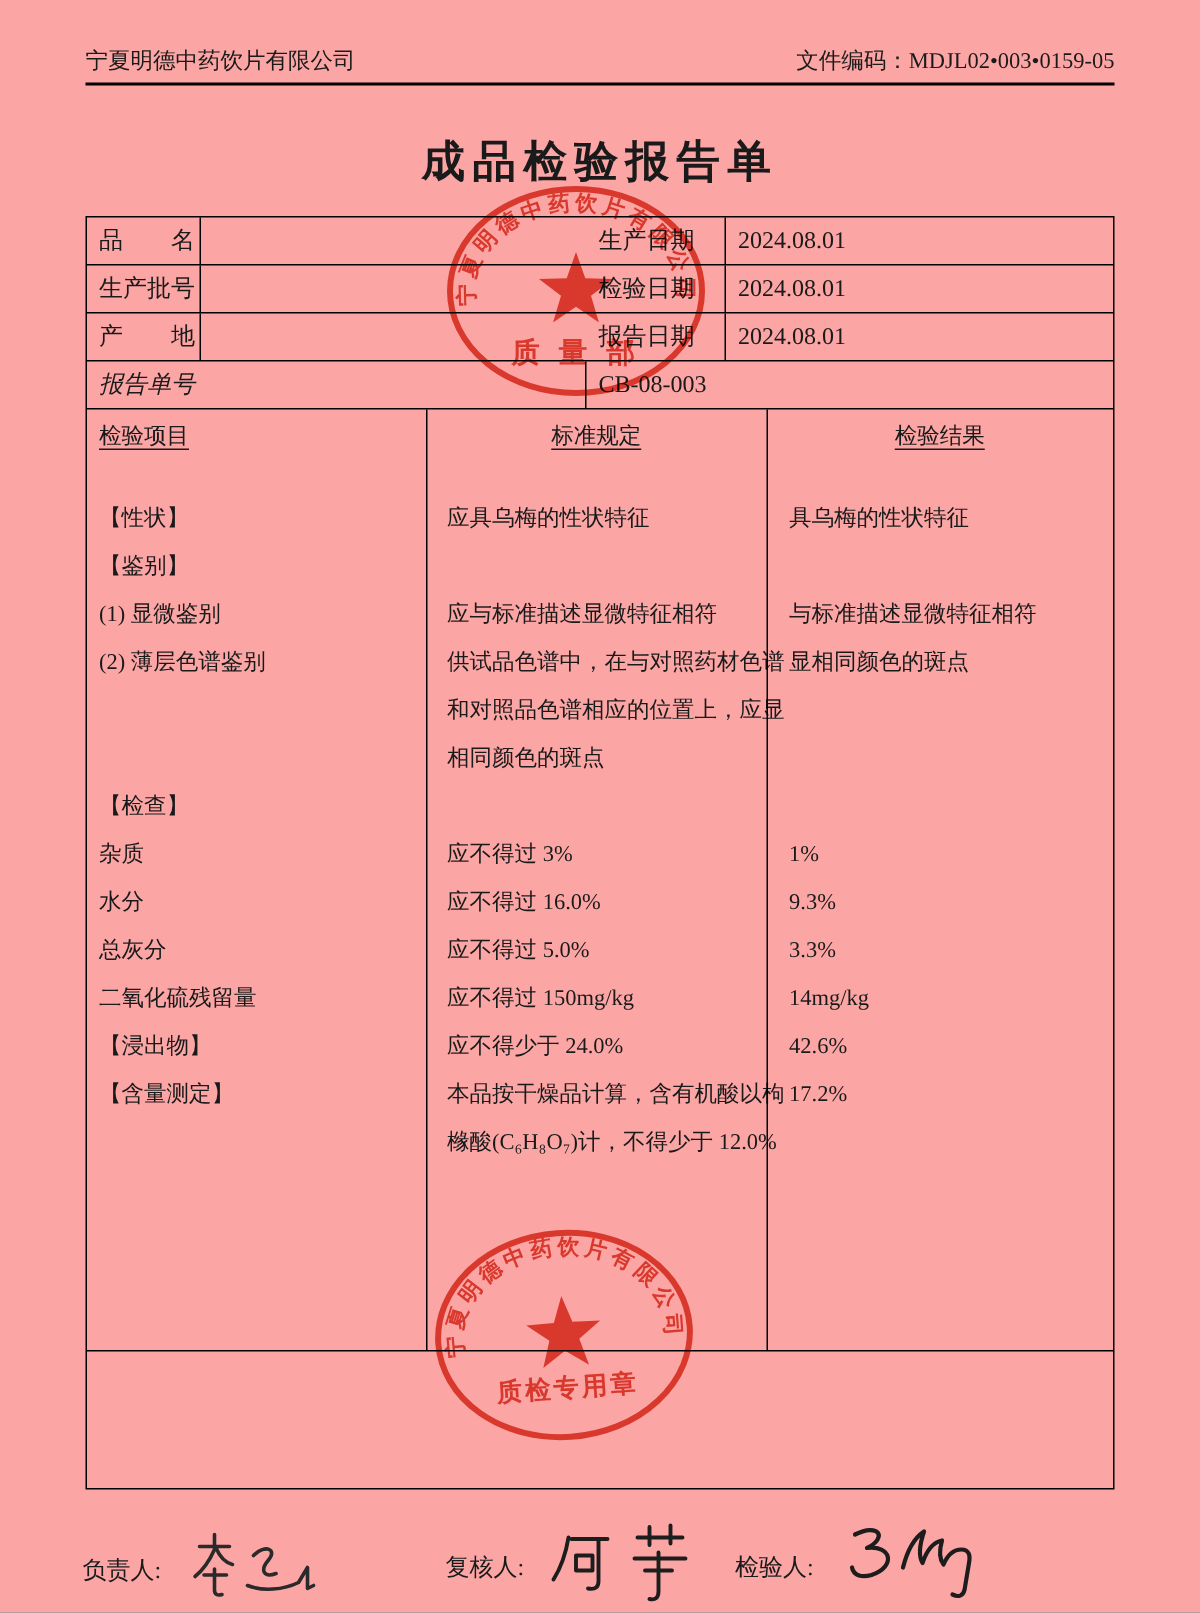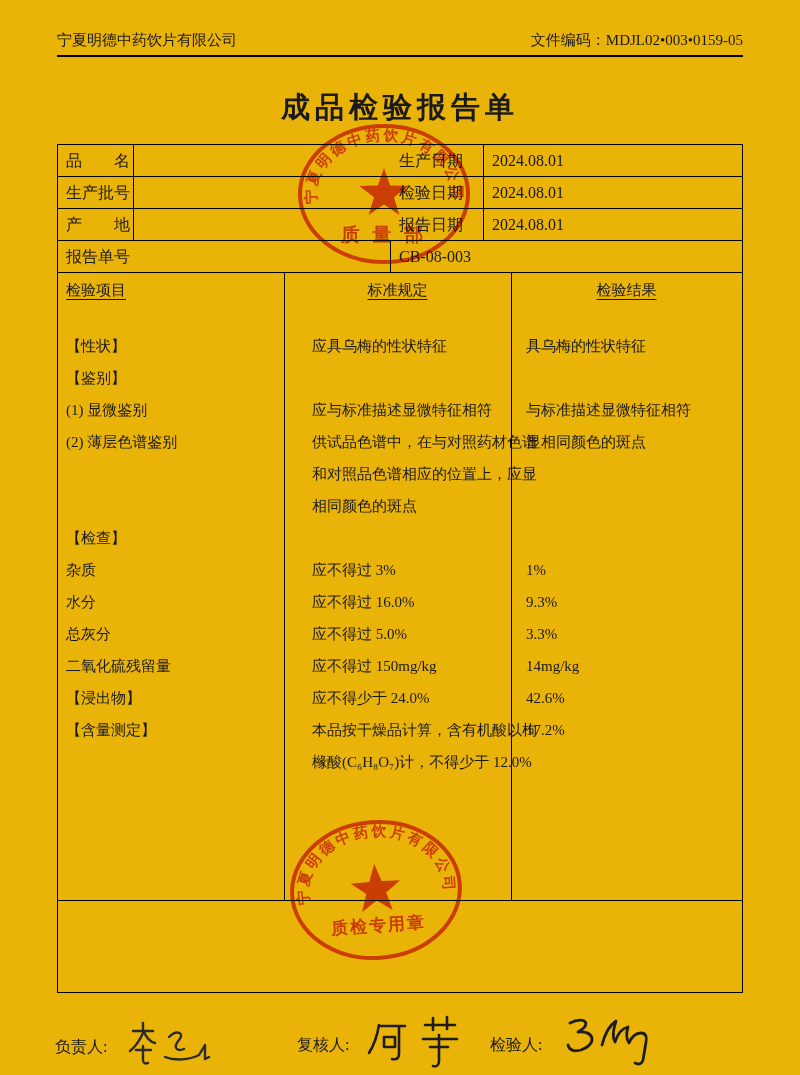--- a/index.html
+++ b/index.html
@@ -1,54 +1,54 @@
 <!DOCTYPE html>
 <html><head>
 <meta charset="utf-8">
 <style>
   * { margin:0; padding:0; box-sizing:border-box; }
   html,body { background:#888; }
   .page {
     position:relative;
     width:800px; height:1075px;
-    background:#eab308;
+    background:#fca5a5;
     font-family:"Liberation Serif","DejaVu Serif",serif;
     color:#1a1a1a;
     overflow:hidden;
     margin:0 auto;
   }
   
   .hdr { position:absolute; left:57px; top:31px; width:686px; display:flex; justify-content:space-between; font-size:15px; }
   .hdr-rule { position:absolute; left:57px; top:55px; width:686px; height:2px; background:#000; }
   
   .title { position:absolute; left:0; top:88px; width:100%; text-align:center; font-size:29px; font-weight:bold; letter-spacing:5px; }
   
   .doc-table { position:absolute; left:57px; top:144px; width:686px; height:849px; border:1px solid #000; }
   .info-row { display:flex; height:32px; border-bottom:1px solid #000; font-size:16px; }
   .info-row > div { line-height:31px; padding-left:8px; overflow:hidden; white-space:nowrap; }
   .i-l1 { width:76px;  border-right:1px solid #000; }
   .i-v1 { width:257px; border-right:1px solid #000;margin-top:48px; }
   .i-l2 { width:93px;  border-right:1px solid #000; }
   .i-v2 { flex:1; }
-  .i-rl { width:333px; border-right:1px solid #000; }
+  .i-rl { width:333px; border-right:1px solid #000;font-style:italic; }
   .i-rv { flex:1; }
   
   .main-area { position:relative; height:628px; border-bottom:1px solid #000; font-size:15px; }
   .vline { position:absolute; top:0; bottom:0; width:1px; background:#000; }
   .vline.v1 { left:226px; } .vline.v2 { left:453px; }
   .main-headers { display:flex; padding-top:8px; }
   .main-headers span { text-decoration:underline; text-underline-offset:4px; }
   .mh1 { width:226px; padding-left:8px; }
   .mh2 { width:227px; text-align:center; }
   .mh3 { width:231px; text-align:center; }
   .main-rows { margin-top:30px; }
   .main-row { display:flex; align-items:stretch; }
   .main-row .cell { line-height:32px; }
   .cell.c1 { width:226px; padding-left:8px; }
-  .cell.c2 { width:227px; padding-left:28px;font-family:Liberation Serif, serif; }
+  .cell.c2 { width:227px; padding-left:14px;font-family:Liberation Serif, serif; }
   .cell.c3 { width:231px; padding-left:15px; }
   .cell div { white-space:nowrap; }
   
   .conclusion { height:35px; line-height:34px; border-bottom:1px solid #000; font-size:16px; text-indent:38px; }
   .conclusion b, .remark b { font-weight:bold; }
   .remark { padding-top:3px; font-size:16px; line-height:27px; text-indent:38px; padding-left:4px; padding-right:4px; }
   
   .sig-row { position:absolute; top:1003px; left:0; width:100%; height:62px; }
   .sig-group { position:absolute; display:flex; align-items:center; }
   .sig-group .sig-label { font-size:16px; }

